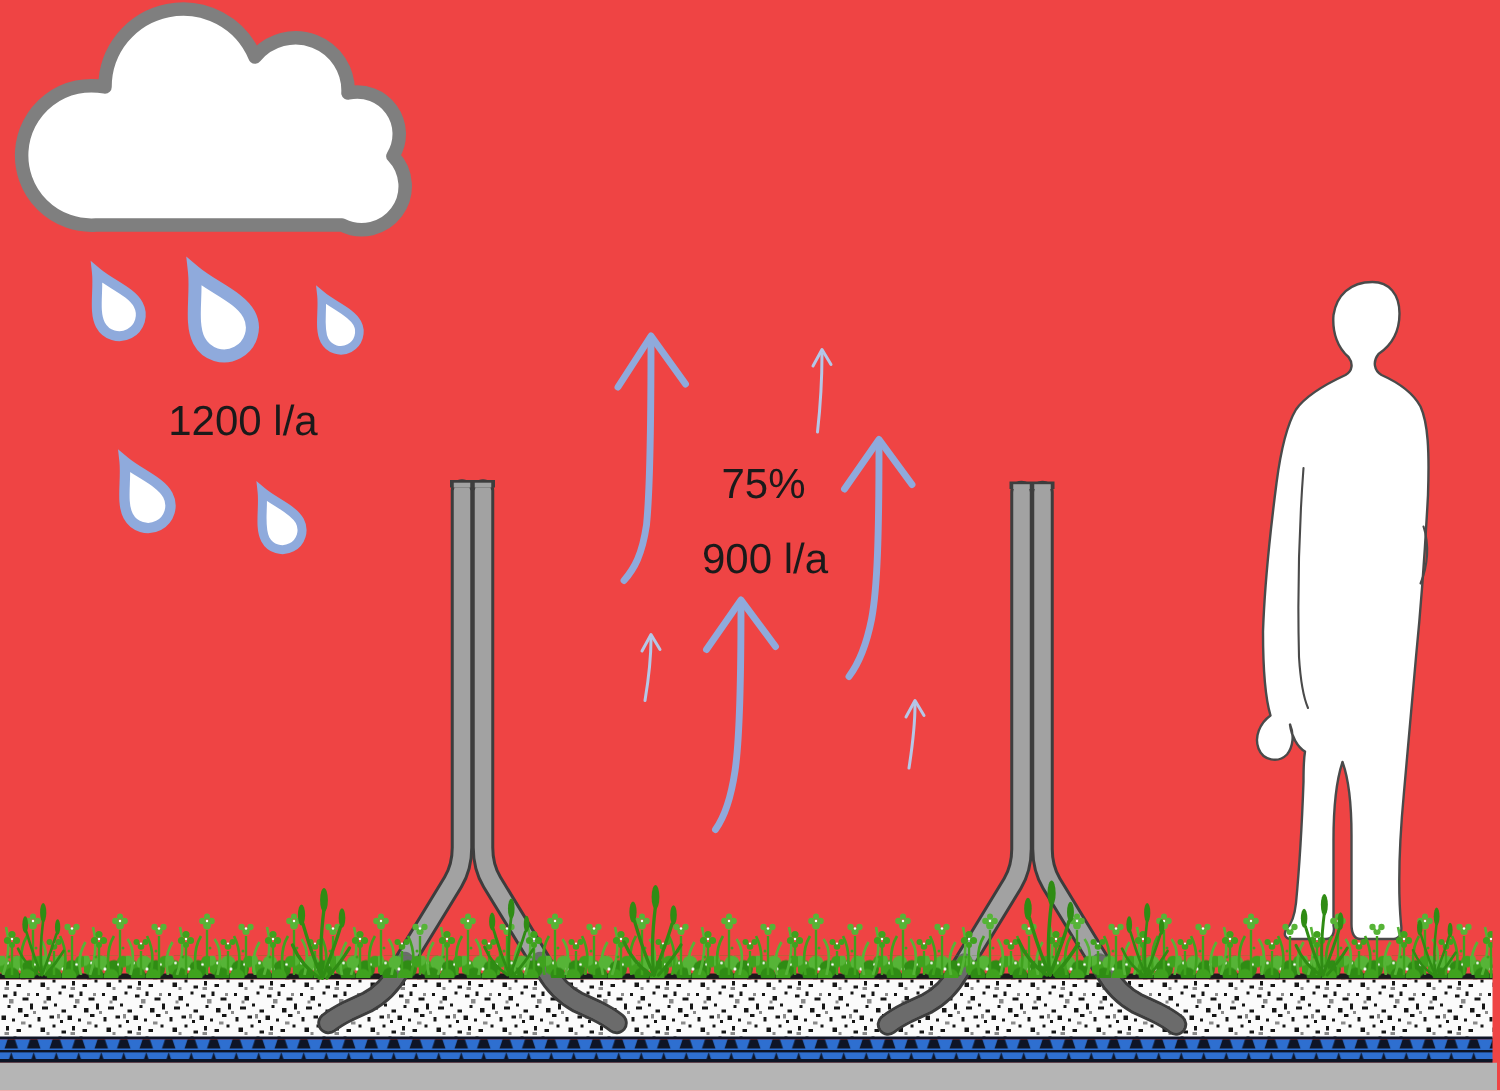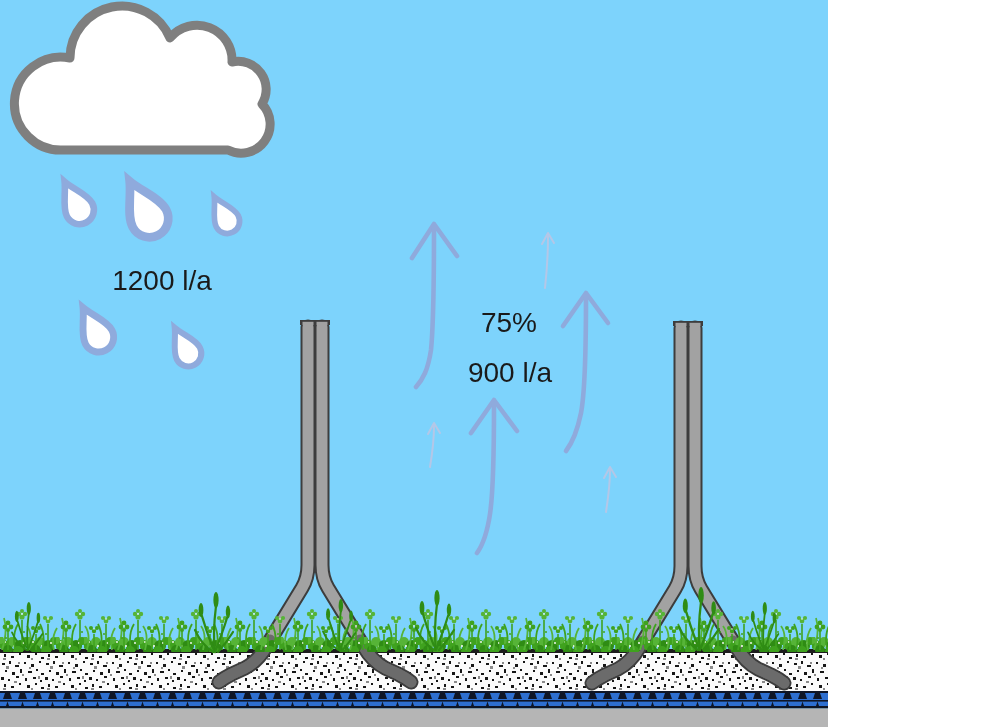--- a/index.html
+++ b/index.html
@@ -1,16 +1,16 @@
 <!DOCTYPE html>
 <html style="--cloud_gray: #7f7f7f; --rain_blue: #8faadc; --arrow_blue: #8faadc; --arrow_light: #b4c7e7; --text_black: #1a1a1a; --pole_gray: #a2a2a2; --pole_outline: #3d3d3d; --grass_green: #3fa21e; --grass_light: #56b437; --grass_dark: #2f8c14; --gravel_bg: #fbfbfb; --gravel_speckle: #161616; --gravel_speckle_gray: #8a8a8a; --soil_line: #1c1c1c; --drainage_blue: #2e6fd0; --drainage_dark: #0e1526; --deck_gray: #b5b5b5;"><head>
 <meta charset="utf-8">
 <style>
   html,body{margin:0;padding:0;background:#fff;}
-  .stage{position:relative;width:828px;height:727px;background:#7dd3fc;overflow:hidden;}
+  .stage{position:relative;width:1000px;height:727px;background:#ef4444;overflow:hidden;}
   svg{display:block;}
   .cloud{fill:#ffffff;stroke:var(--cloud_gray);stroke-width:9;stroke-linejoin:round;}
   .drop{fill:#ffffff;stroke:var(--rain_blue);stroke-width:6;}
   .arrow-big{fill:none;stroke:var(--arrow_blue);stroke-width:4.6;stroke-linecap:round;stroke-linejoin:round;}
   .arrow-small{fill:none;stroke:var(--arrow_light);stroke-width:2;stroke-linecap:round;stroke-linejoin:round;}
   .lbl{font-family:"Liberation Sans",sans-serif;font-size:28px;fill:var(--text_black);text-anchor:middle;}
   .pole-outline{fill:none;stroke:var(--pole_outline);stroke-width:15;stroke-linecap:round;stroke-linejoin:round;}
   .pole-fill{fill:none;stroke:var(--pole_gray);stroke-width:11;stroke-linecap:round;stroke-linejoin:round;}
   .pole-shade{fill:none;stroke:rgba(25,25,25,0.40);stroke-width:11;stroke-linecap:round;stroke-linejoin:round;}
   .person{fill:#ffffff;stroke:#4a4a4a;stroke-width:1.6;stroke-linejoin:round;}

